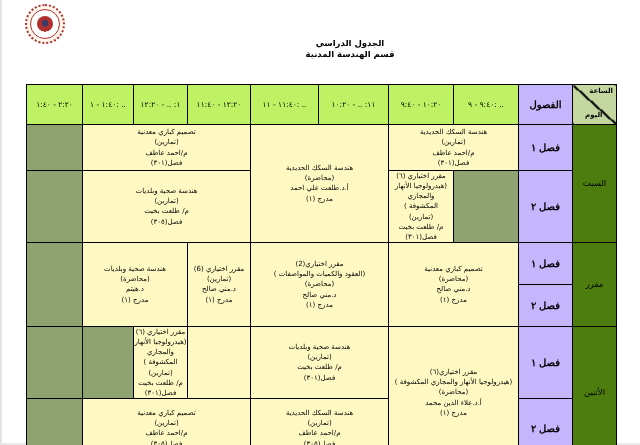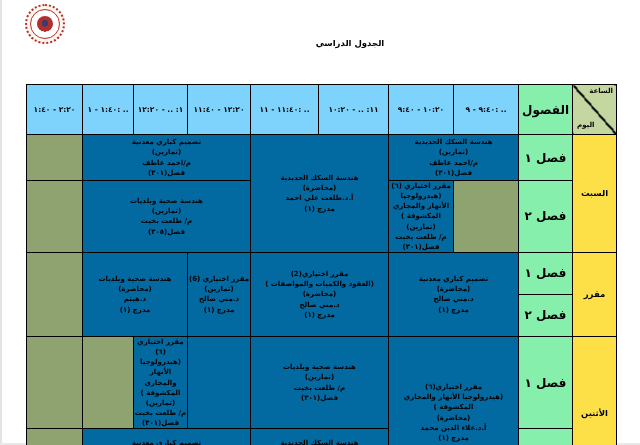--- a/index.html
+++ b/index.html
@@ -33,58 +33,59 @@
 
   
   table.schedule{
     position:absolute;left:26px;top:84px;width:590px;
     border-collapse:collapse;table-layout:fixed;direction:rtl;
   }
   table.schedule td,table.schedule th{
     border:1.5px solid #000;padding:0;vertical-align:middle;text-align:center;
     overflow:hidden;
   }
-  .hdr{background:#7dd3fc;font-weight:bold;}
+  .hdr{background:#bef264;font-weight:normal;}
   .time-th{font-size:7.5px;direction:ltr;}
-  .sec-cell{background:#86efac;font-weight:bold;font-size:12px;}
-  .day-cell{background:#fde047;font-weight:bold;font-size:8.5px;}
+  .sec-cell{background:#c4b5fd;font-weight:bold;font-size:10px;font-family:Liberation Serif, serif;}
+  .day-cell{background:#4d7c0f;font-weight:normal;font-size:8.5px;}
   .empty{background:#8ea36f;}
   .cell{
-    background:#0369a1;font-size:7px;font-weight:bold;line-height:1.45;
+    background:#fef9c3;font-size:7px;font-weight:normal;line-height:1.45;
     white-space:pre-line;
   }
-  tr.hr0{height:50px;margin-left:44px;} tr.r-sat1{height:46px;} tr.r-sat2{height:62px;}
+  tr.hr0{height:40px;margin-left:44px;} tr.r-sat1{height:46px;} tr.r-sat2{height:62px;}
   tr.r-sun1{height:42px;} tr.r-sun2{height:42px;}
   tr.r-mon1{height:60px;} tr.r-mon2{height:60px;}
 
   .corner{
     position:relative;
     background:
       linear-gradient(to right top,
         #c5d7a0 calc(50% - 1px), #000 calc(50% - 1px), #000 calc(50% + 1px),
         #c5d7a0 calc(50% + 1px));
     font-size:7px;font-weight:bold;
   }
   .corner .lbl-hour{position:absolute;top:2px;right:3px;}
-  .corner .lbl-day{position:absolute;bottom:5px;left:4px;}
+  .corner .lbl-day{position:absolute;bottom:5px;left:12px;}
 </style>
 </head>
 <body>
 
 <div class="scan-edge-left"></div>
 <div class="scan-edge-bottom"></div>
 
 <div class="logo">
   <div class="ring">
     <div class="core"></div>
   </div>
 </div>
 
 <div class="doc-header">
   <div>الجدول الدراسي</div>
+  <div>قسم الهندسة المدنية</div>
 </div>
 
 <table class="schedule">
   <colgroup>
     <col style="width:44px">
       <col style="width:54px">
     <col style="width:65px">
       <col style="width:65px">
       <col style="width:70px">
     <col style="width:68px">

